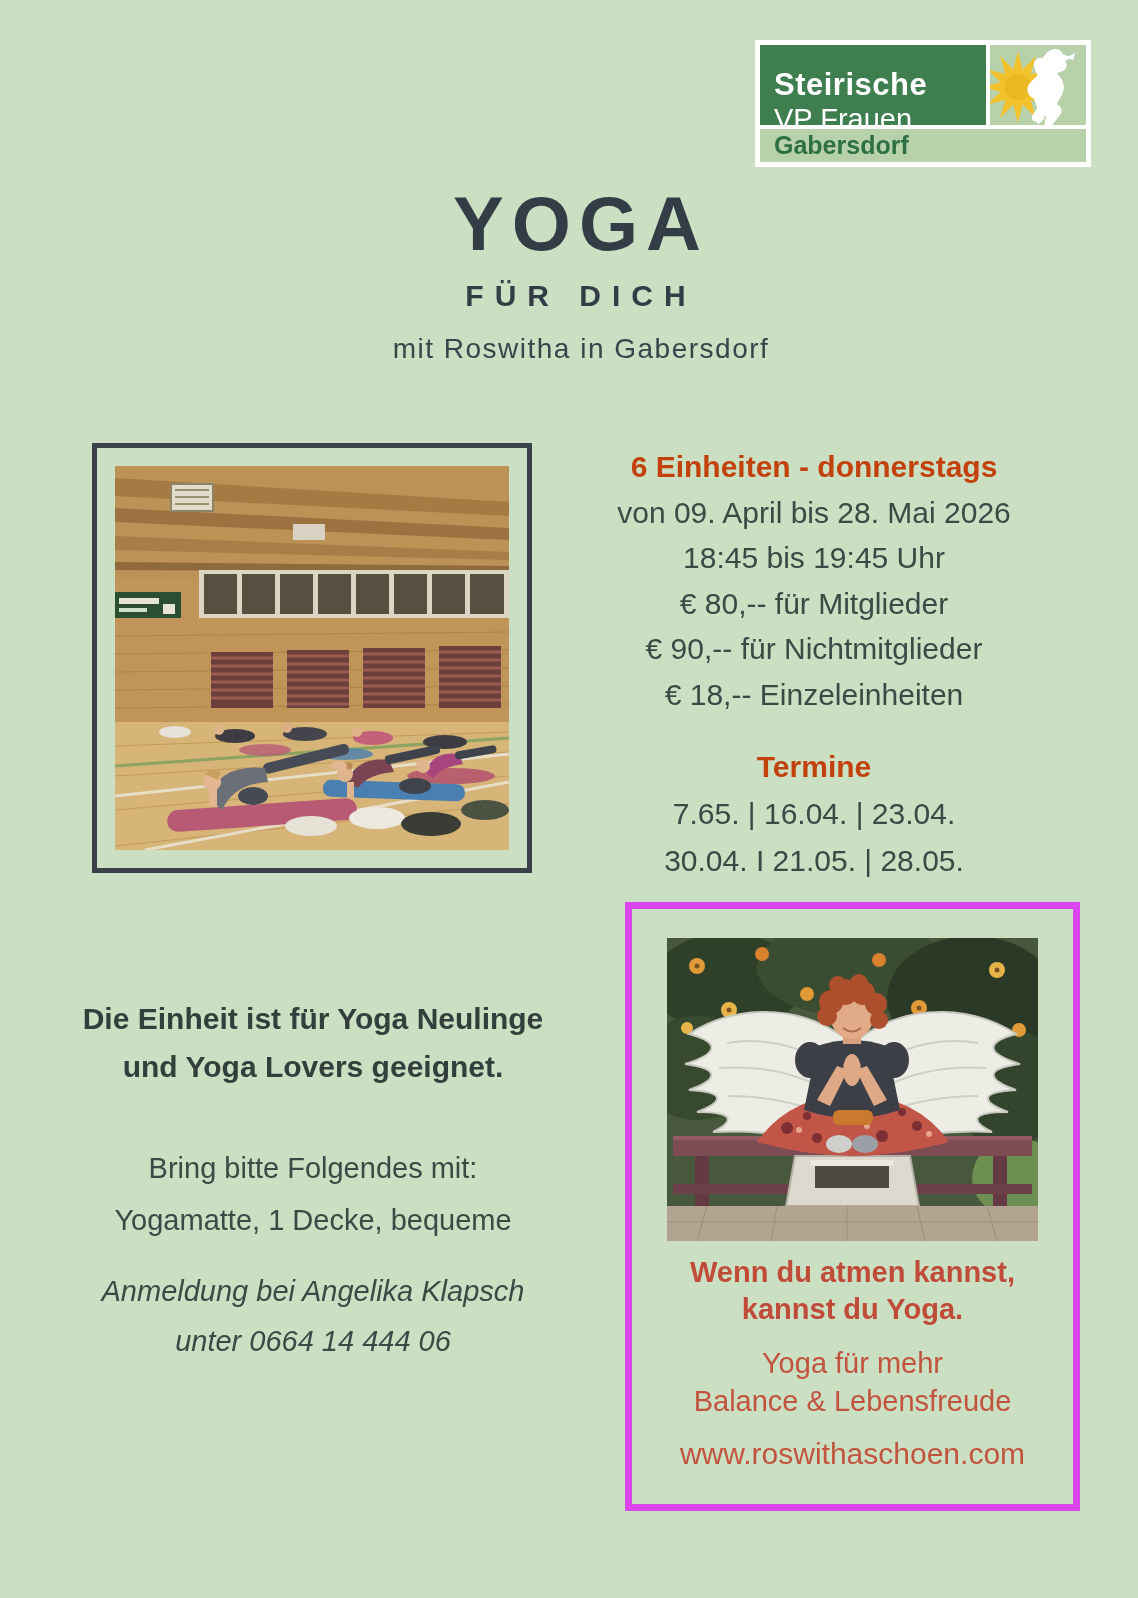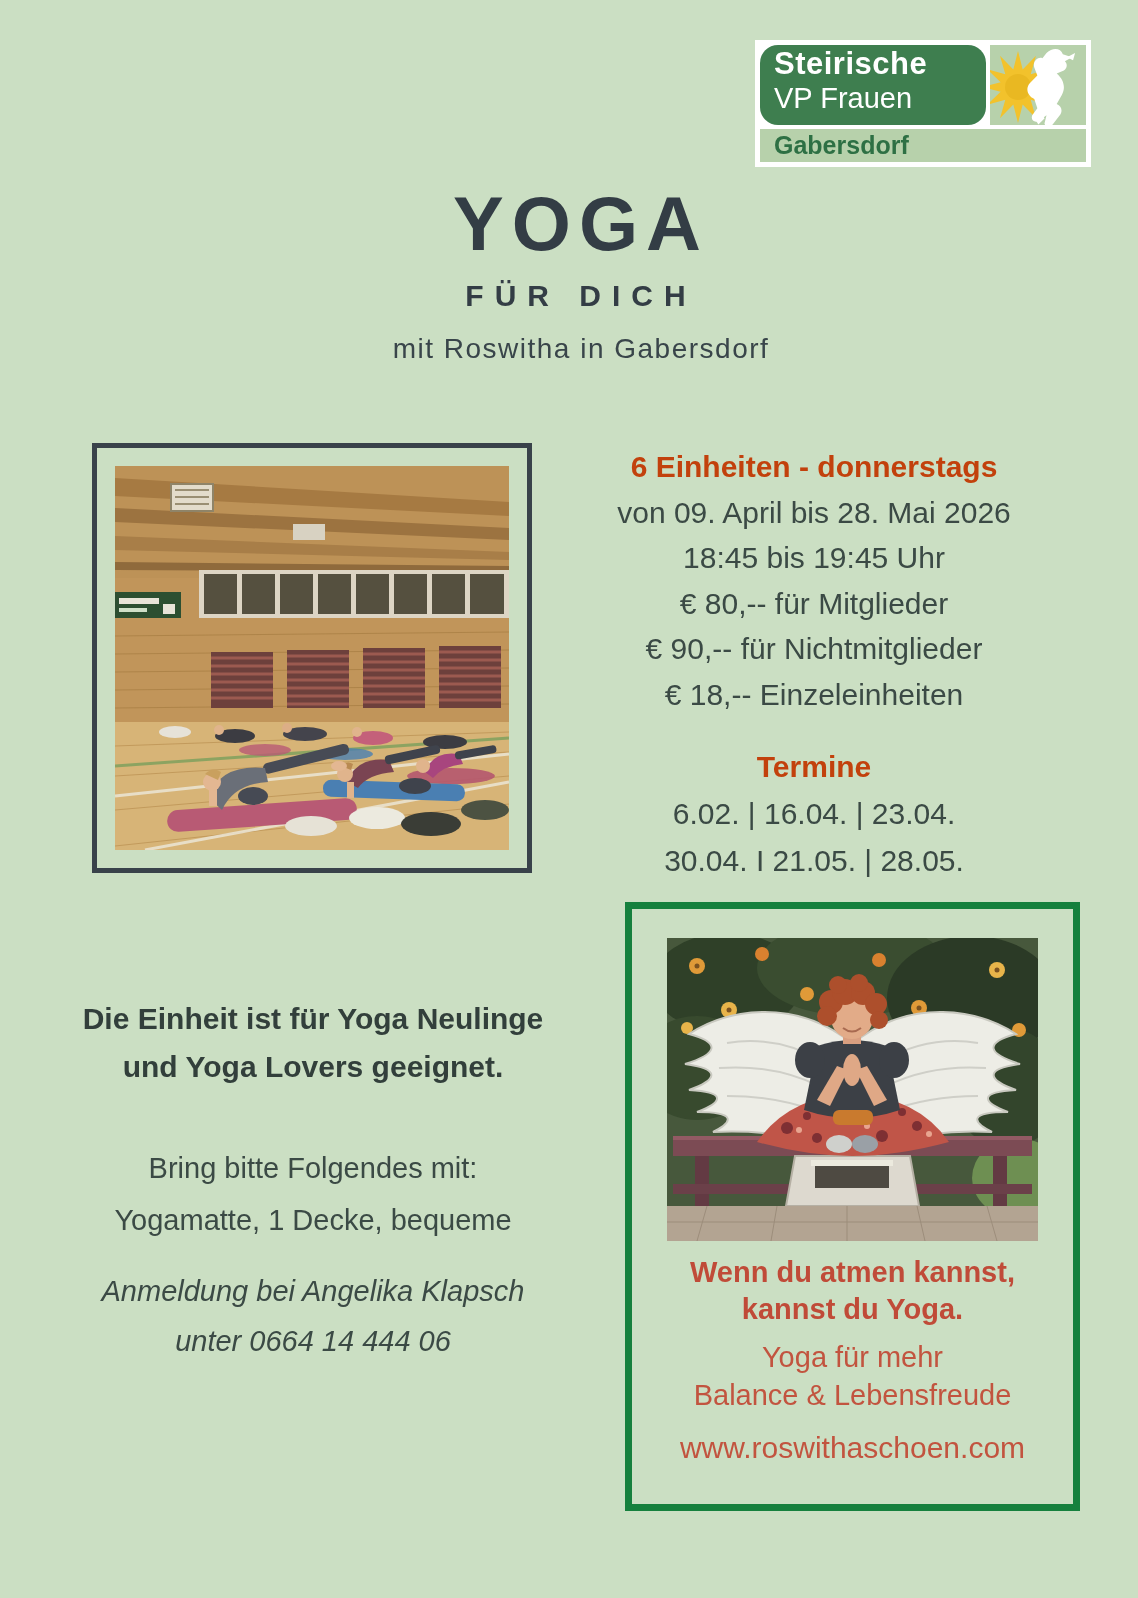--- a/index.html
+++ b/index.html
@@ -5,21 +5,21 @@
   html,body{margin:0;padding:0;}
   .page{
     position:relative; width:1138px; height:1598px;
     background:#cbdfc3; overflow:hidden;
     font-family:"Liberation Sans", sans-serif;
     color:#3a4744;
   }
   
   .logo{position:absolute; top:40px; right:47px; width:326px; background:#ffffff; padding:5px;}
   .logo-top{display:flex; gap:4px; height:80px;}
-  .logo-green{flex:1; background:#3e7e4f; color:#ffffff; padding:1px 0 0 14px; box-sizing:border-box;border-radius:18px;}
+  .logo-green{flex:1; background:#3e7e4f; color:#ffffff; padding:22px 0 0 14px; box-sizing:border-box;}
   .logo-l1{font-size:31px; font-weight:bold; line-height:36px; letter-spacing:.5px;}
   .logo-l2{font-size:29px; font-weight:400; line-height:32px;}
   .logo-emblem{width:96px; background:#b7d1ab; position:relative; overflow:hidden;}
   .logo-emblem svg{position:absolute; left:-6px; top:0;}
   .logo-strip{margin-top:4px; background:#b7d1ab; height:33px; display:flex; align-items:center;
     padding-left:14px; color:#2e7044; font-weight:bold; font-size:25px;}
   
   .title,.subtitle,.tagline{position:absolute; left:12px; width:100%; text-align:center;}
   .title{top:180px; font-size:76px; font-weight:800; letter-spacing:8px; color:#333d45;}
   .subtitle{top:279px; font-size:30px; font-weight:bold; letter-spacing:11px; color:#333d45;}
@@ -37,25 +37,25 @@
   .termine-rows div{line-height:47px;}
   
   .left-block{position:absolute; left:38px; top:995px; width:550px; text-align:center;}
   .left-bold div{font-size:30px; font-weight:bold; line-height:48px; color:#323f3b;}
   .left-bring{margin-top:51px;}
   .left-bring div{font-size:29px; line-height:52px; color:#3b4a45;}
   .left-contact{margin-top:20px;}
   .left-contact div{font-size:29px; font-style:italic; line-height:50px; color:#3b4a45;}
   
   .promo{position:absolute; left:625px; top:902px; width:441px; height:595px;
-    border:7px solid #15803d; box-sizing:content-box; text-align:center; background:#cbdfc3;}
+    border:7px solid #d946ef; box-sizing:content-box; text-align:center; background:#cbdfc3;}
   .promo .photo{margin-top:29px; width:371px; height:303px;}
   .promo-quote div{color:#c04b38; font-weight:bold; font-size:29px; line-height:37px;}
   .promo-quote{margin-top:9px;}
-  .promo-slogan{margin-top:10px;}
+  .promo-slogan{margin-top:16px;}
   .promo-slogan div{color:#c2543f; font-size:29px; line-height:38px;}
   .promo-site{margin-top:17px; color:#c2543f; font-size:30px; text-decoration:none; display:block;}
 </style>
 </head>
 <body>
 
 <div class="page">
 
   <div class="logo">
     <div class="logo-top">
@@ -244,21 +244,21 @@
   <div class="course-info">
     <div class="bold-ink">6 Einheiten - donnerstags</div>
     <div>von 09. April bis 28. Mai 2026</div>
     <div>18:45 bis 19:45 Uhr</div>
     <div>€ 80,-- für Mitglieder</div>
     <div>€ 90,-- für Nichtmitglieder</div>
     <div>€ 18,-- Einzeleinheiten</div>
     <div class="termine">
       <div class="bold-ink">Termine</div>
       <div class="termine-rows">
-        <div>6.02. | 16.04. | 23.04.</div>
+        <div>7.65. | 16.04. | 23.04.</div>
         <div>30.04. I 21.05. | 28.05.</div>
       </div>
     </div>
   </div>
 
   <div class="left-block">
     <div class="left-bold">
       <div>Die Einheit ist für Yoga Neulinge</div>
       <div>und Yoga Lovers geeignet.</div>
     </div>

